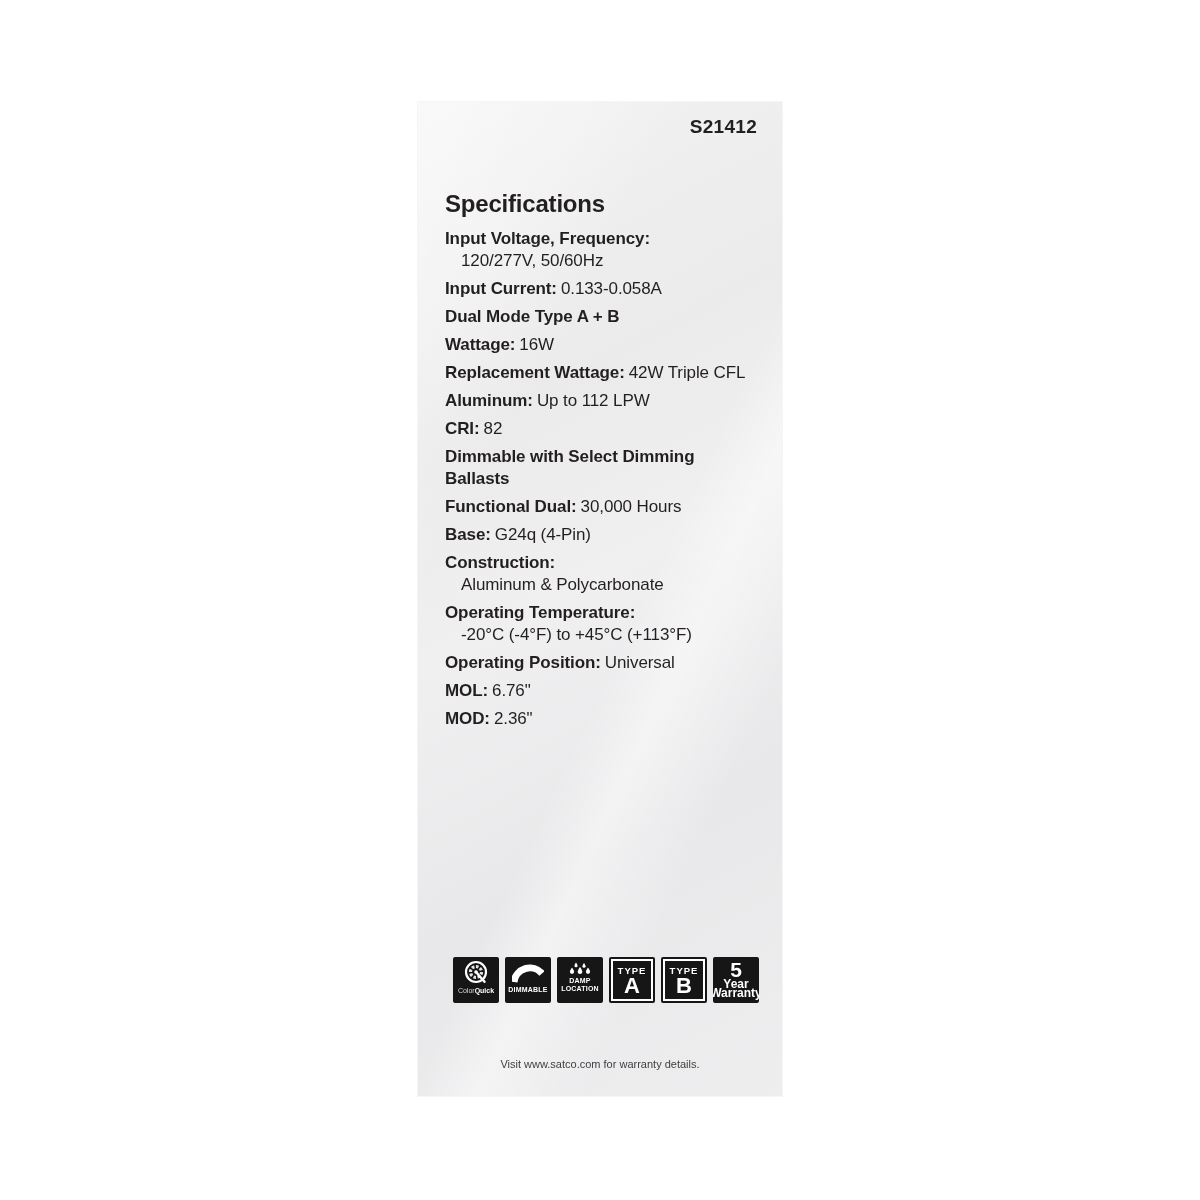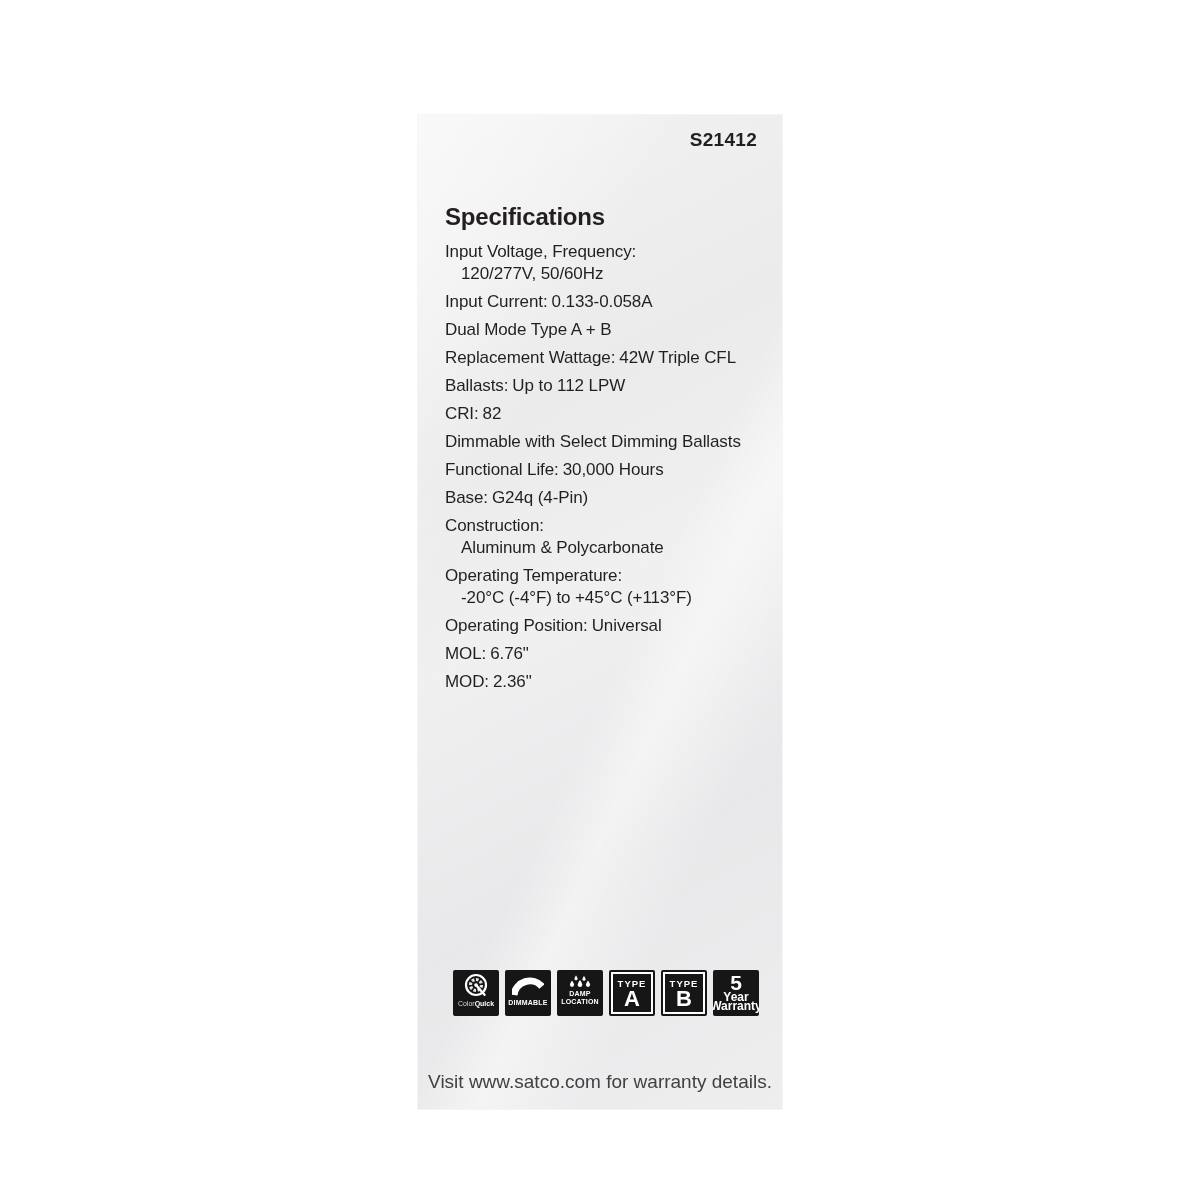--- a/index.html
+++ b/index.html
@@ -6,21 +6,21 @@
   body {
     width: 1200px; height: 1200px;
     background: #ffffff;
     position: relative;
     font-family: "Liberation Sans", sans-serif;
     color: #231f20;
     overflow: hidden;
   }
   .panel {
     position: absolute;
-    left: 418px; top: 115px;
+    left: 418px; top: 102px;
     width: 364px; height: 994px;
     background:
       linear-gradient(118deg, rgba(255,255,255,0.55) 0%, rgba(255,255,255,0) 30%),
       linear-gradient(152deg, #f3f3f4 0%, #ebebec 30%, #f0f0f1 48%, #e8e8ea 72%, #eeeeef 100%);
     box-shadow: 0 0 0 1px rgba(0,0,0,0.04);
     box-sizing: border-box;
   }
   .panel::after {
     content: "";
     position: absolute; inset: 0;
@@ -42,21 +42,21 @@
     letter-spacing: -0.2px;
     line-height: 30px;
     margin: 51px 0 9px 0;
   }
   .spec {
     font-size: 17px;
     line-height: 22px;
     margin-bottom: 6px;
     letter-spacing: -0.1px;
   }
-  .spec .lbl { font-weight: normal; text-align: right; }
+  .spec .lbl { font-weight: bold; text-align: right; }
   .spec .val { font-weight: normal; margin-left: 4px; }
   .spec.stack .val { display: block; margin-left: 16px; }
   .badges {
     position: absolute;
     left: 35px; top: 855px;
     display: flex;
     gap: 6px;
     z-index: 1;
   }
   .badge {
@@ -93,21 +93,21 @@
     box-sizing: border-box;
   }
   .type-top { font-size: 9.5px; font-weight: bold; letter-spacing: 1px; line-height: 11px; }
   .type-letter { font-size: 22px; font-weight: bold; line-height: 20px; }
   .w-num { font-size: 21px; font-weight: bold; line-height: 20px; margin-top: 3px; }
   .w-line { font-size: 12px; font-weight: bold; line-height: 8.5px; white-space: nowrap; }
   .footer {
     position: absolute;
     left: 0; right: 0; top: 956px;
     text-align: center;
-    font-size: 19px;
+    font-size: 11px;
     color: #414042;
     z-index: 1;
   }
 </style>
 </head>
 <body>
 
 <div class="panel">
 
   <div class="code">S21412</div>
@@ -118,33 +118,36 @@
     <div class="spec stack">
       <span class="lbl">Input Voltage, Frequency:</span><span class="val">120/277V, 50/60Hz</span>
     </div>
     <div class="spec">
       <span class="lbl">Input Current:</span><span class="val">0.133-0.058A</span>
     </div>
     <div class="spec">
       <span class="lbl">Dual Mode Type A + B</span>
     </div>
     <div class="spec">
+      <span class="lbl">Wattage:</span><span class="val">16W</span>
+    </div>
+    <div class="spec">
       <span class="lbl">Replacement Wattage:</span><span class="val">42W Triple CFL</span>
     </div>
     <div class="spec">
-      <span class="lbl">Ballasts:</span><span class="val">Up to 112 LPW</span>
+      <span class="lbl">Aluminum:</span><span class="val">Up to 112 LPW</span>
     </div>
     <div class="spec">
       <span class="lbl">CRI:</span><span class="val">82</span>
     </div>
     <div class="spec">
       <span class="lbl">Dimmable with Select Dimming Ballasts</span>
     </div>
     <div class="spec">
-      <span class="lbl">Functional Life:</span><span class="val">30,000 Hours</span>
+      <span class="lbl">Functional Dual:</span><span class="val">30,000 Hours</span>
     </div>
     <div class="spec">
       <span class="lbl">Base:</span><span class="val">G24q (4-Pin)</span>
     </div>
     <div class="spec stack">
       <span class="lbl">Construction:</span><span class="val">Aluminum &amp; Polycarbonate</span>
     </div>
     <div class="spec stack">
       <span class="lbl">Operating Temperature:</span><span class="val">-20°C (-4°F) to +45°C (+113°F)</span>
     </div>

